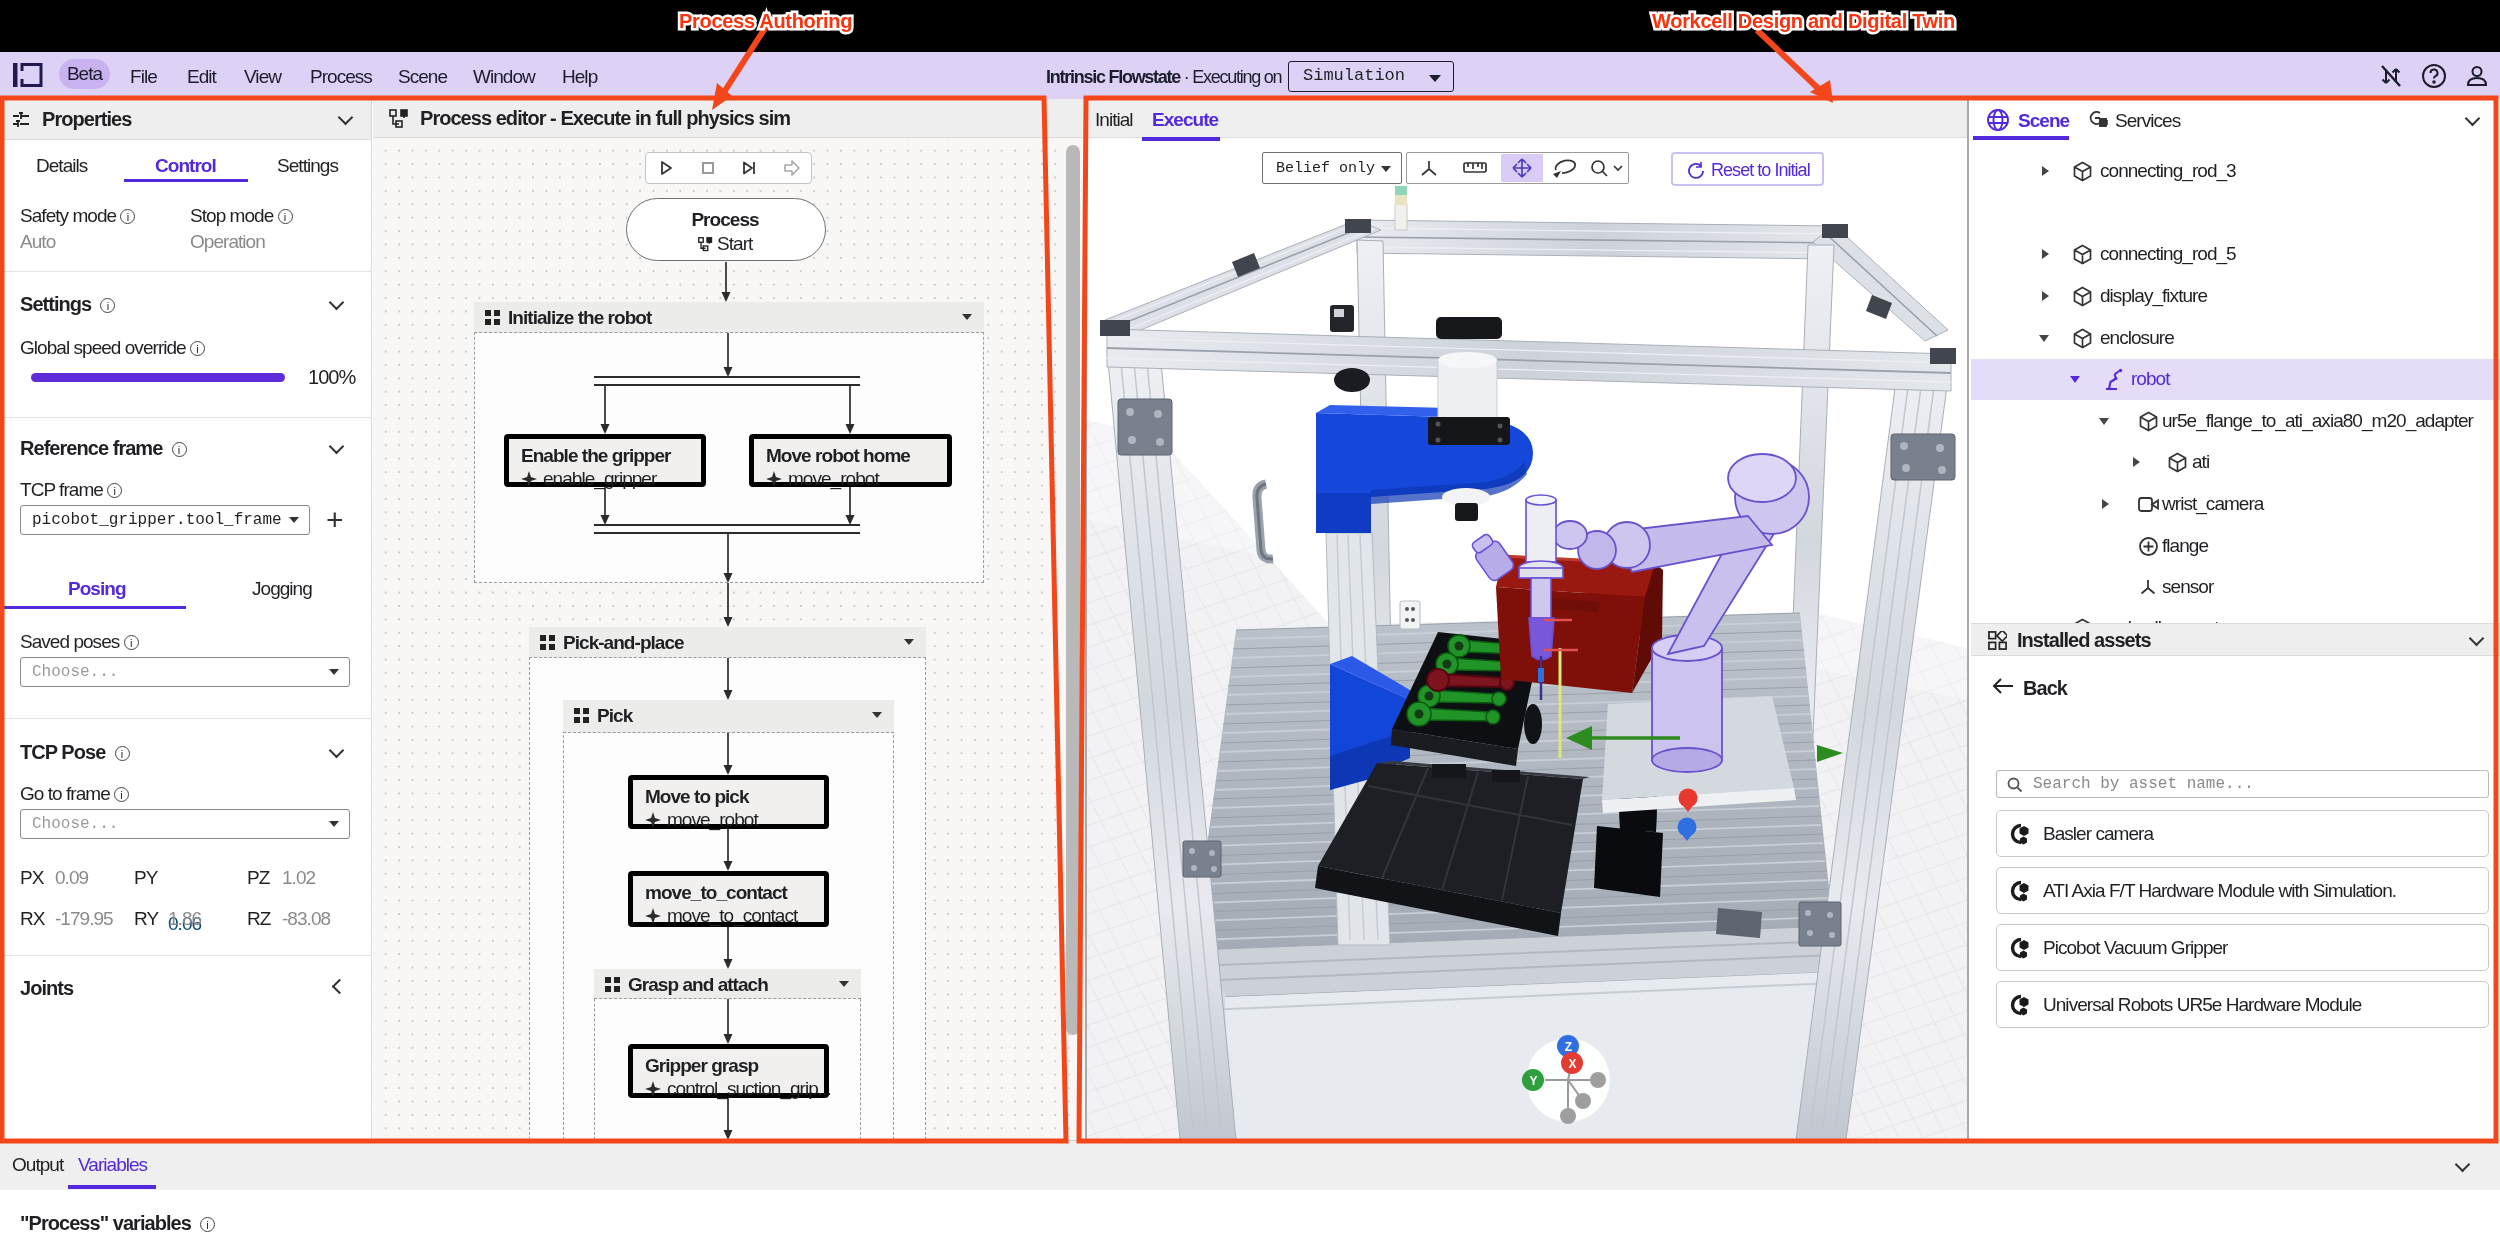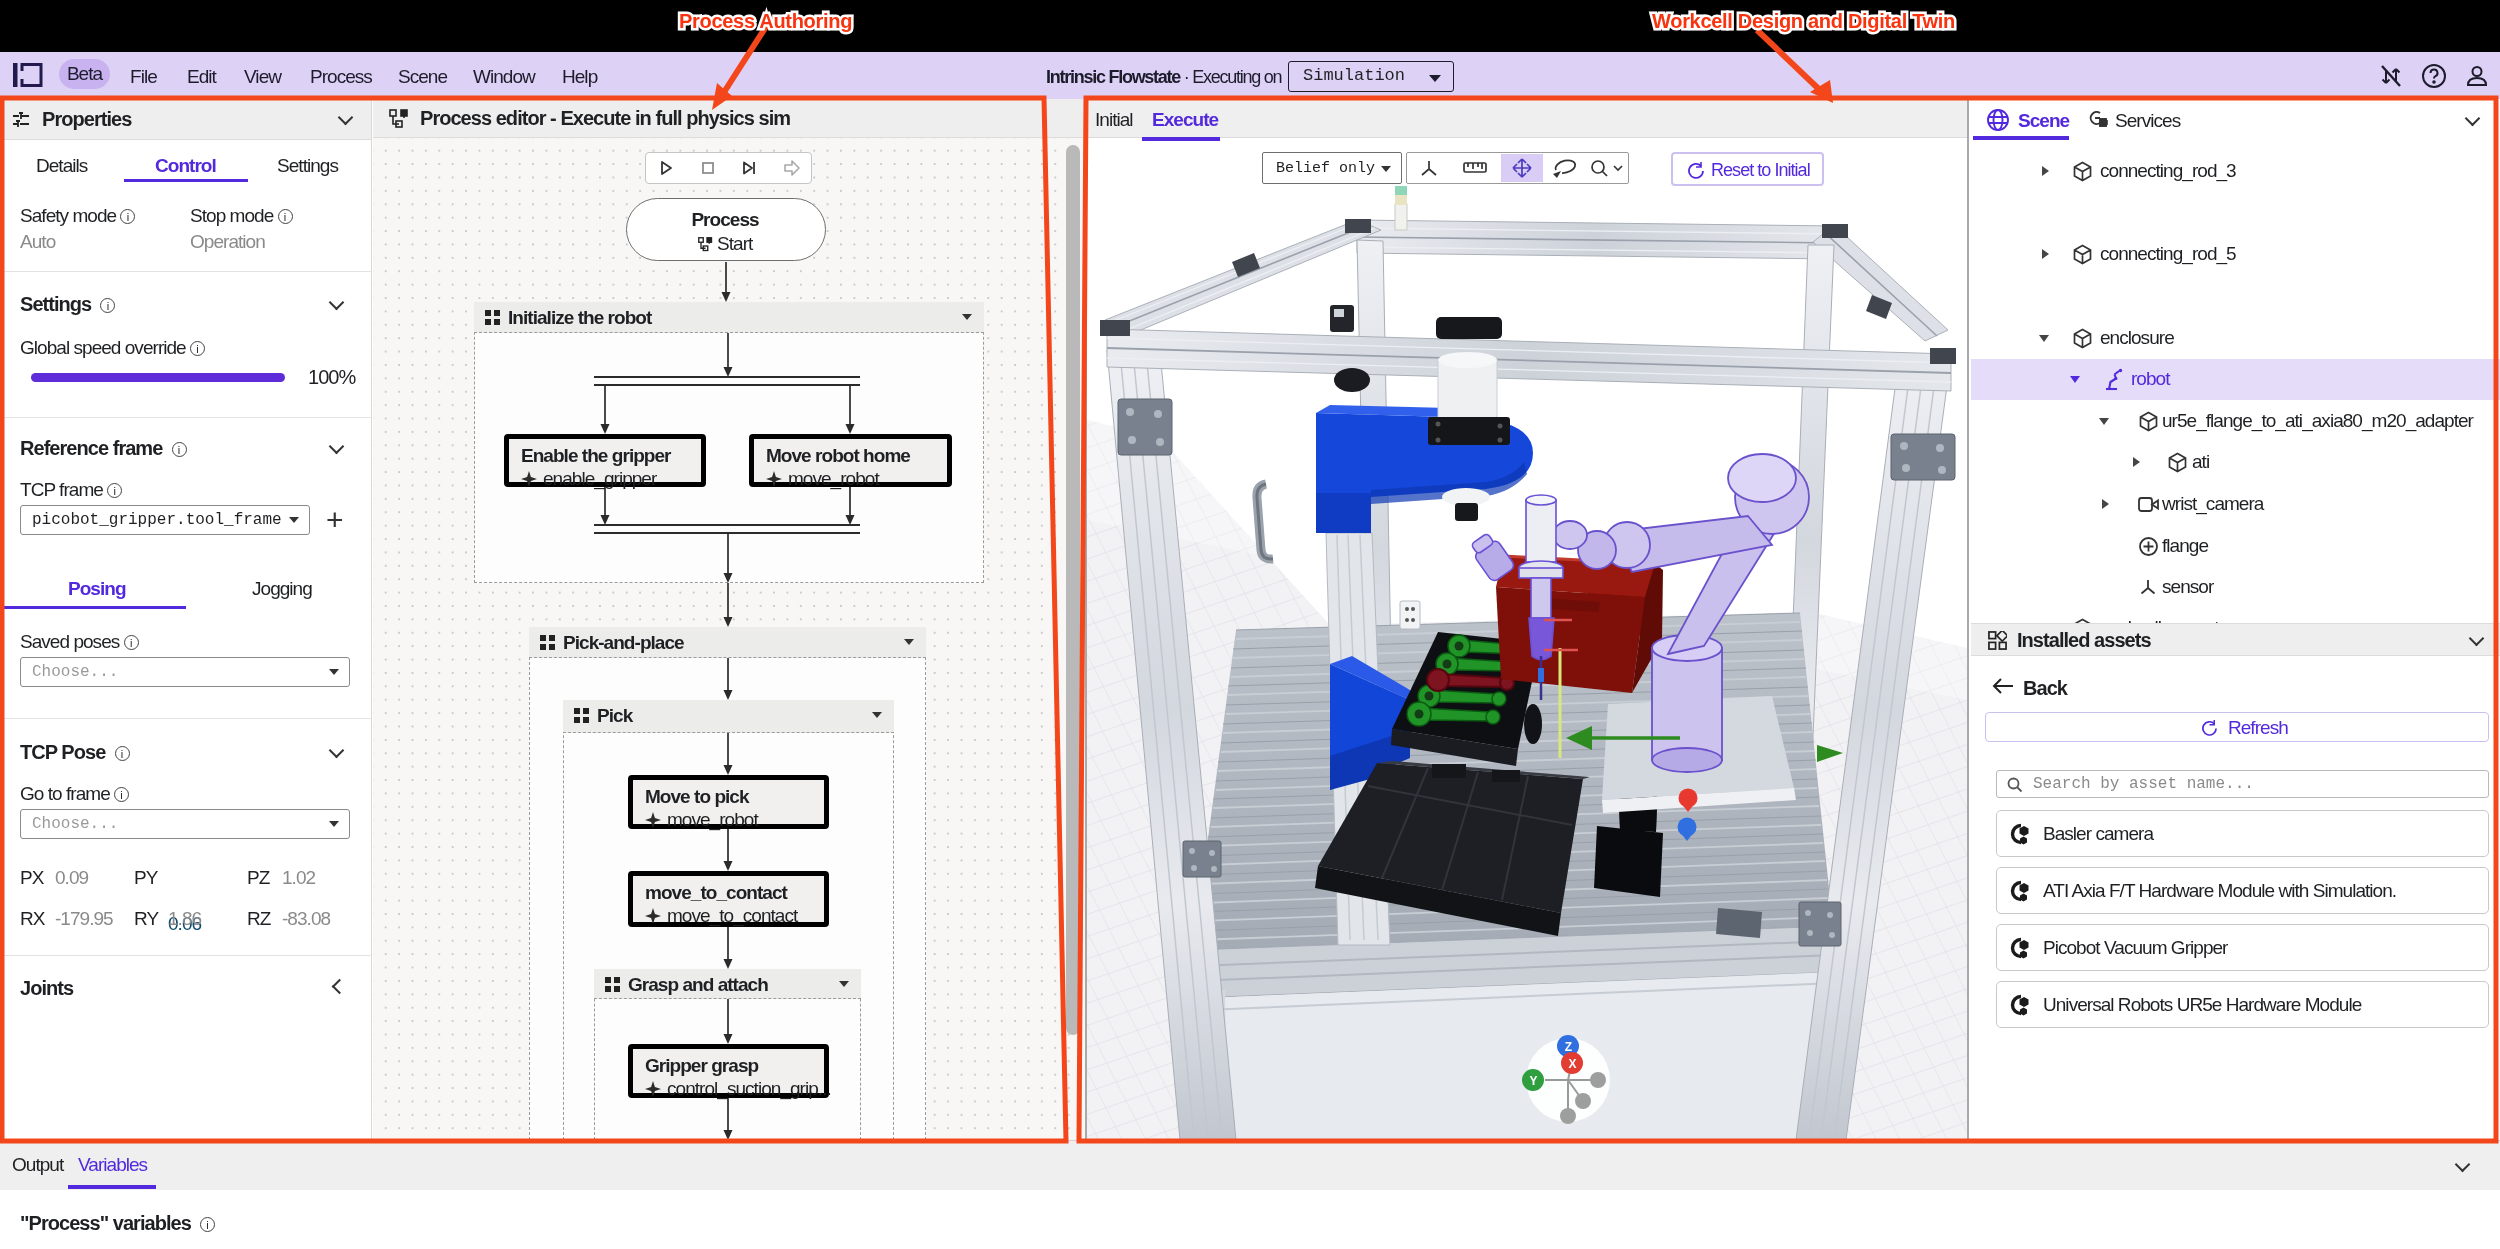--- a/index.html
+++ b/index.html
@@ -640,20 +640,27 @@
         </svg>
       <span class="ttext" style="left:129px;">connecting_rod_3</span>
       </div>
     <div class="trow" style="top:135px;">
         <span class="tarr" style="left:71px;"></span>
       <svg class="abs" style="left:101px;top:10px" width="21" height="21" viewBox="0 0 20 21">
           <use href="#cube"></use>
         </svg>
       <span class="ttext" style="left:129px;">connecting_rod_5</span>
       </div>
+    <div class="trow" style="top:177px;">
+        <span class="tarr" style="left:71px;"></span>
+      <svg class="abs" style="left:101px;top:10px" width="21" height="21" viewBox="0 0 20 21">
+          <use href="#cube"></use>
+        </svg>
+      <span class="ttext" style="left:129px;">display_fixture</span>
+      </div>
     <div class="trow" style="top:219px;">
         <span class="tarrd" style="left:68px;"></span>
       <svg class="abs" style="left:101px;top:10px" width="21" height="21" viewBox="0 0 20 21">
           <use href="#cube"></use>
         </svg>
       <span class="ttext" style="left:129px;">enclosure</span>
       </div>
     <div class="trow" style="top:260px; background:#e4dcf8;">
         <span class="tarrd" style="left:99px; border-top-color:#5329dd;"></span>
       <svg class="abs" style="left:130px;top:9px" width="24" height="24" viewBox="0 0 24 24" fill="none" stroke="#5329dd" stroke-width="2.1">
@@ -714,27 +721,20 @@
           <rect x="12" y="12" width="7" height="7"></rect>
         <rect x="11" y="1" width="8" height="8" transform="rotate(45 15 5)"></rect>
       </svg>
       <span class="abs" style="left:46px; top:5px; font-size:20px; font-weight:bold;">Installed assets</span>
       <span class="chev abs" style="left:500px; top:9px;"></span>
     </div>
     <svg class="abs" style="left:20px; top:578px;" width="24" height="18" viewBox="0 0 24 18" stroke="#222" stroke-width="2" fill="none">
       <path d="M22,9 H3 M10,2 L3,9 l7,7"></path>
     </svg>
     <div class="abs" style="left:52px; top:578px; font-size:20px; font-weight:bold;">Back</div>
-    <div class="abs" style="left:14px; top:613px; width:504px; height:30px; border:1.5px solid #cbc0f0; border-radius:4px;">
-      <svg class="abs" style="left:215px;top:6px" width="17" height="17" viewBox="0 0 18 18" fill="none" stroke="#5329dd" stroke-width="1.8">
-        <path d="M14,5 a7,7 0 1 0 2,5"></path>
-          <path d="M14,1 v5 h-5" stroke-width="1.6"></path>
-      </svg>
-      <span class="purple" style="position:absolute; left:242px; top:4px; font-size:19px;">Refresh</span>
-    </div>
     <div class="abs" style="left:25px; top:671px; width:493px; height:28px; border:1px solid #b9b9b9; border-radius:3px;">
       <svg class="abs" style="left:10px;top:6px" width="16" height="16" viewBox="0 0 16 16" fill="none" stroke="#555" stroke-width="1.8">
         <circle cx="6.5" cy="6.5" r="5"></circle>
           <path d="M10.5,10.5 l4,4"></path>
       </svg>
       <span class="mono" style="position:absolute; left:36px; top:4px; font-size:16px; color:#8a8a8a;">Search by asset name...</span>
     </div>
     <div class="assetcard" style="top:711px;">
         <svg class="aicon" viewBox="0 0 25 25">
           <use href="#svcicon"></use>

